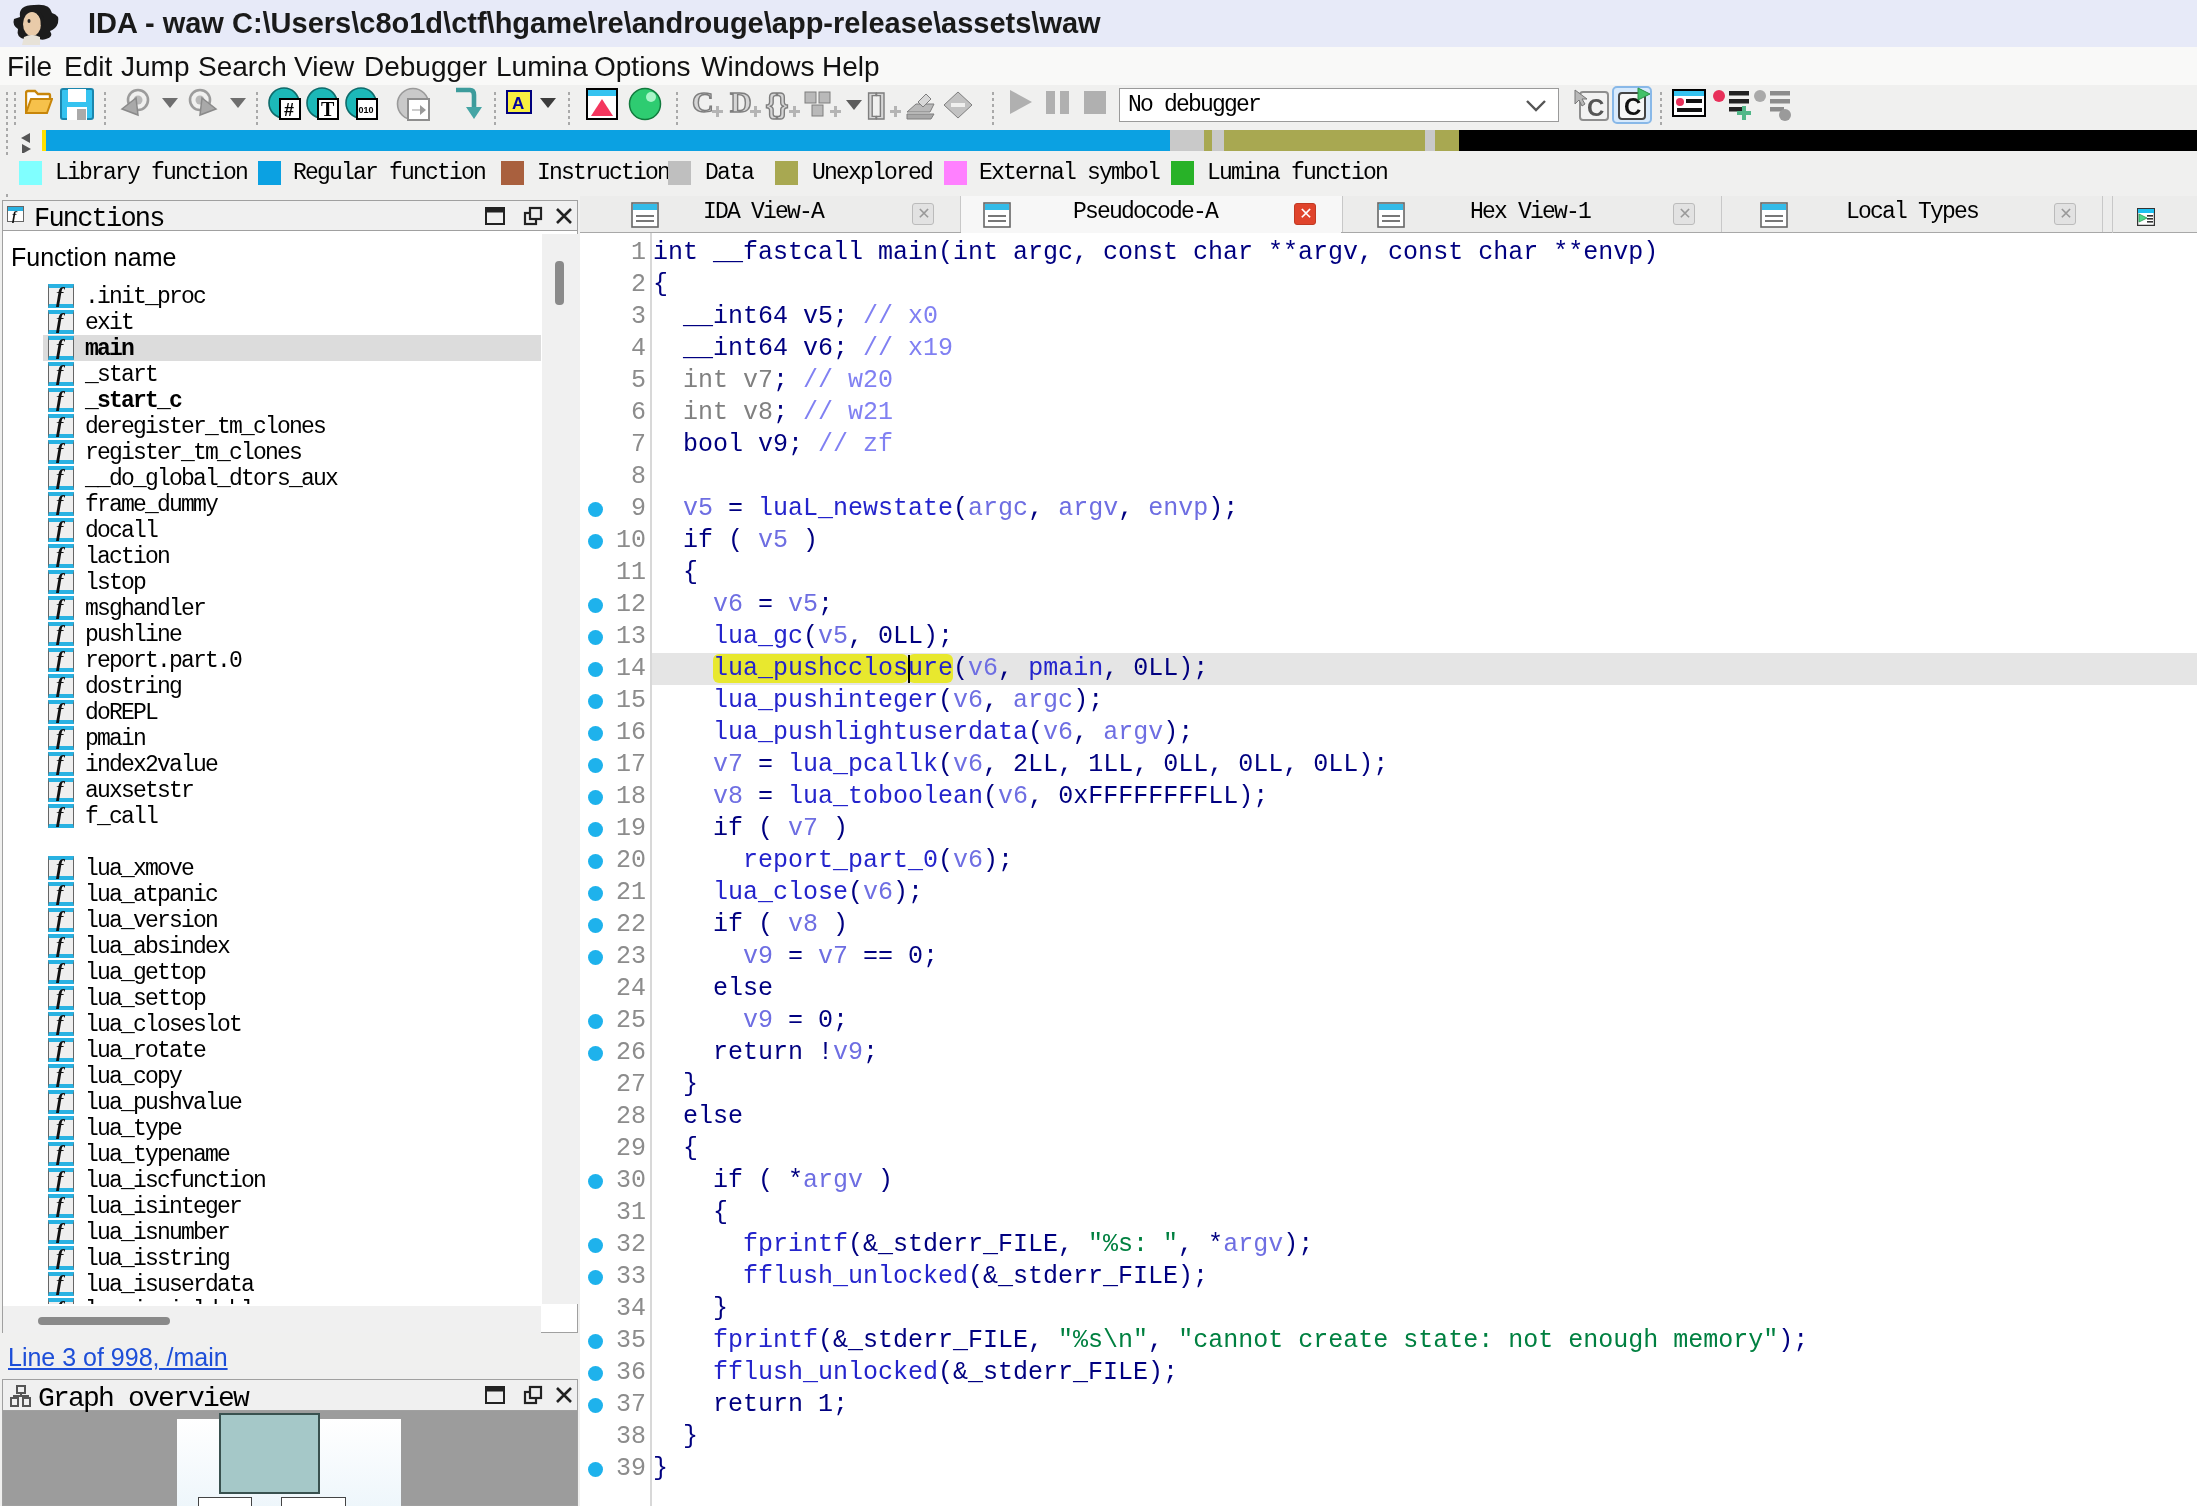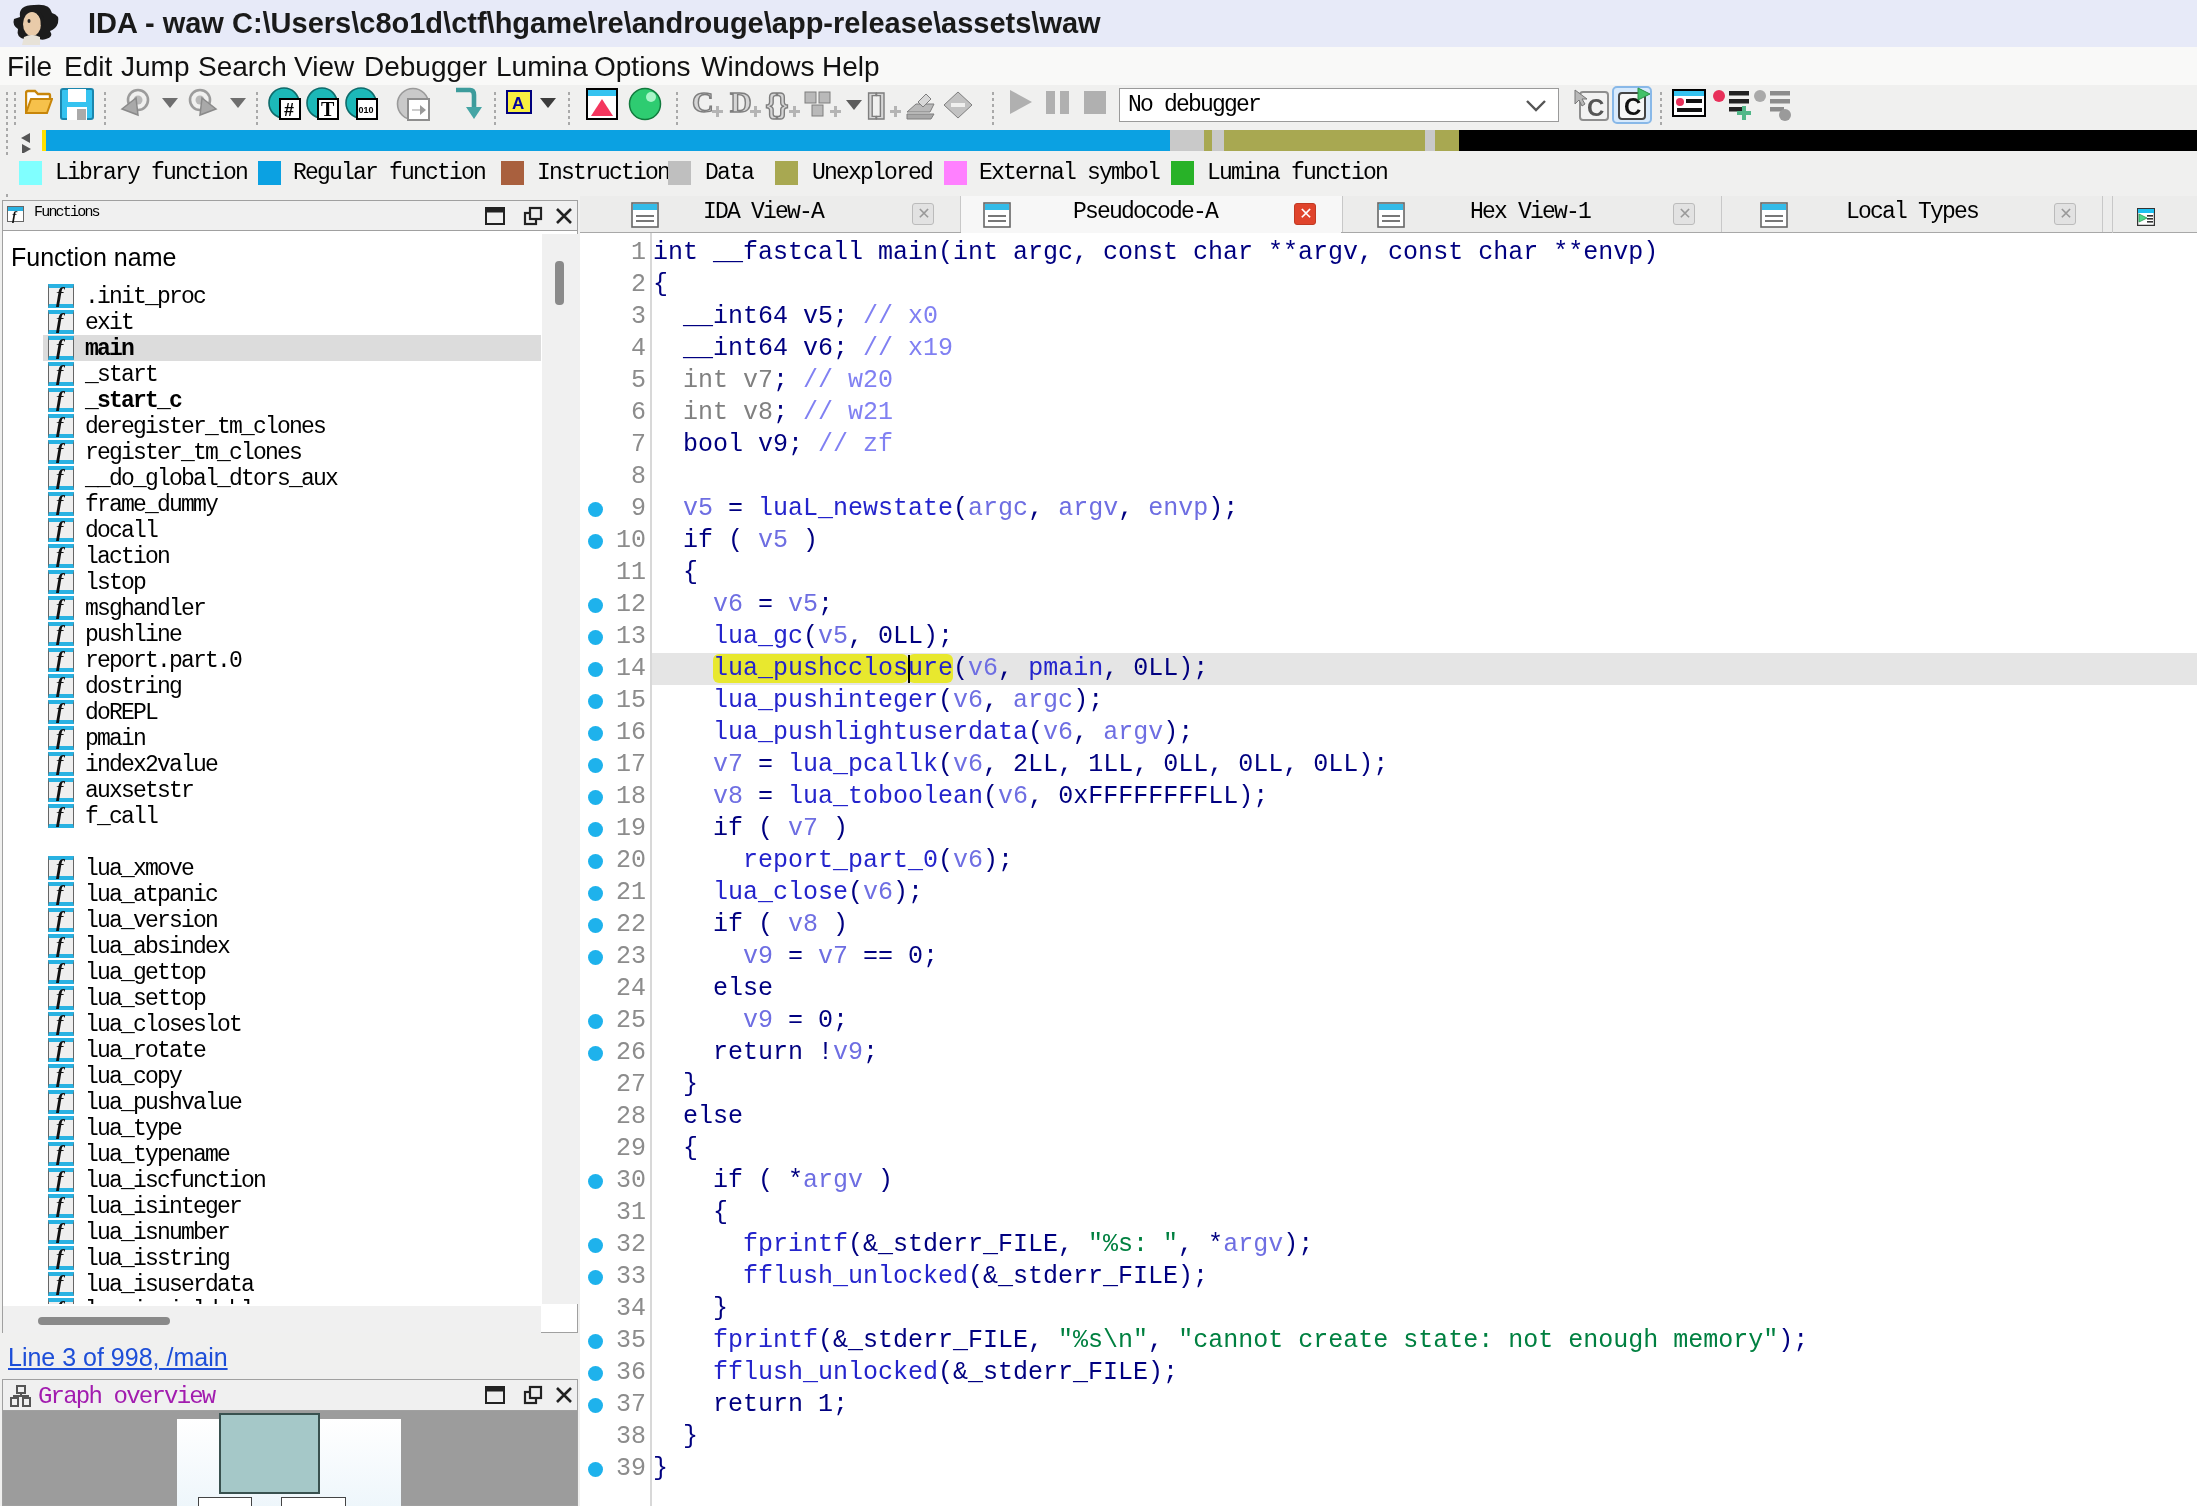--- a/index.html
+++ b/index.html
@@ -21,40 +21,40 @@
 #navband { position:absolute; left:42px; top:1px; height:21px; width:2155px; background:#000; }
 #navband .seg { position:absolute; top:0; height:21px; }
 
 #legend { position:absolute; left:0; top:155px; width:2197px; height:37px; background:#f0f0ef;
   font-family:"Liberation Mono", monospace; font-size:23px; letter-spacing:-1.8px; color:#000; }
 #legend .sq { position:absolute; top:6px; width:23px; height:24px; }
 #legend span.lb { position:absolute; top:5px; }
 
 #funcpanel { position:absolute; left:2px; top:200px; width:576px; height:1133px; background:#fff; border:1px solid #a0a0a0; }
 #functitle { position:absolute; left:0; top:0; width:574px; height:30px; background:#f0f0f0; border-bottom:1px solid #a0a0a0; }
-#functitle .tt { position:absolute; left:31px; top:3px; font-family:"Liberation Mono", monospace; font-size:15px; letter-spacing:-1.8px; color:#000; }
+#functitle .tt { position:absolute; left:31px; top:3px; font-family:"Liberation Mono", monospace; font-size:27px; letter-spacing:-1.8px; color:#000; }
 #funchdr { position:absolute; left:8px; top:42px; font-size:25px; color:#000; }
 #funclist { position:absolute; left:0; top:79px; width:538px; height:1024px; overflow:hidden; background:#fff; }
 .frow { position:absolute; left:0; width:538px; height:26px; font-family:"Liberation Mono", monospace; font-size:23px; letter-spacing:-1.8px; color:#000; }
 .frow .fico { position:absolute; left:45px; top:1px; width:26px; height:24px; background:#efefef;
   border:1px solid #666; border-top:4px solid #29b2e2; border-bottom:4px solid #29b2e2; }
 .frow .fico:before { content:"f"; position:absolute; left:7px; top:-6px; font-family:"Liberation Serif", serif;
   font-style:italic; font-weight:bold; font-size:22px; color:#111; }
 .frow .fname { position:absolute; left:82px; top:1px; }
 .frow.sel { background:linear-gradient(to right,#ffffff 40px,#dcdcdc 40px); }
 .frow.sel .fname { font-weight:bold; }
 .frow.b .fname { font-weight:bold; }
 #vscroll { position:absolute; left:539px; top:33px; width:37px; height:1070px; background:#f0f0f0; }
 #vthumb { position:absolute; left:13px; top:27px; width:9px; height:44px; background:#8a8a8a; border-radius:4px; }
 #hscroll { position:absolute; left:0; top:1105px; width:538px; height:27px; background:#f0f0f0; }
 #hthumb { position:absolute; left:35px; top:11px; width:132px; height:8px; background:#8a8a8a; border-radius:4px; }
 #statusline { position:absolute; left:8px; top:1343px; font-size:25px; color:#1d4ed8;text-decoration:underline; }
 #graphpanel { position:absolute; left:2px; top:1379px; width:576px; height:127px; background:#9c9c9c; border:1px solid #a0a0a0; }
 #graphtitle { position:absolute; left:0; top:0; width:574px; height:31px; background:#f0f0f0; border-bottom:1px solid #a0a0a0; }
-#graphtitle .tt { position:absolute; left:35px; top:3px; font-family:"Liberation Mono", monospace; font-size:24px; letter-spacing:-1.8px; color:#a21caf; }
+#graphtitle .tt { position:absolute; left:35px; top:3px; font-family:"Liberation Mono", monospace; font-size:28px; letter-spacing:-1.8px; color:#000000; }
 
 #tabbar { position:absolute; left:580px; top:196px; width:1617px; height:37px; background:#ececeb; }
 .tab { position:absolute; top:0; height:37px; border-right:1px solid #c8c8c8;
   font-family:"Liberation Mono", monospace; font-size:23px; letter-spacing:-1.8px; color:#000; }
 .tab.active { background:#f7f7f7; }
 .tab .ticon { position:absolute; top:6px; }
 .tab .tname { position:absolute; top:3px; }
 .tab .tclose { position:absolute; top:7px; width:22px; height:22px; background:#e2e2e2; border:1px solid #bbb;
   border-radius:3px; color:#999; font-size:16px; text-align:center; line-height:20px; font-family:"Liberation Sans",sans-serif; }
 .tab .tclose.red { background:#e0442c; color:#fff; border-color:#c03a24; }

